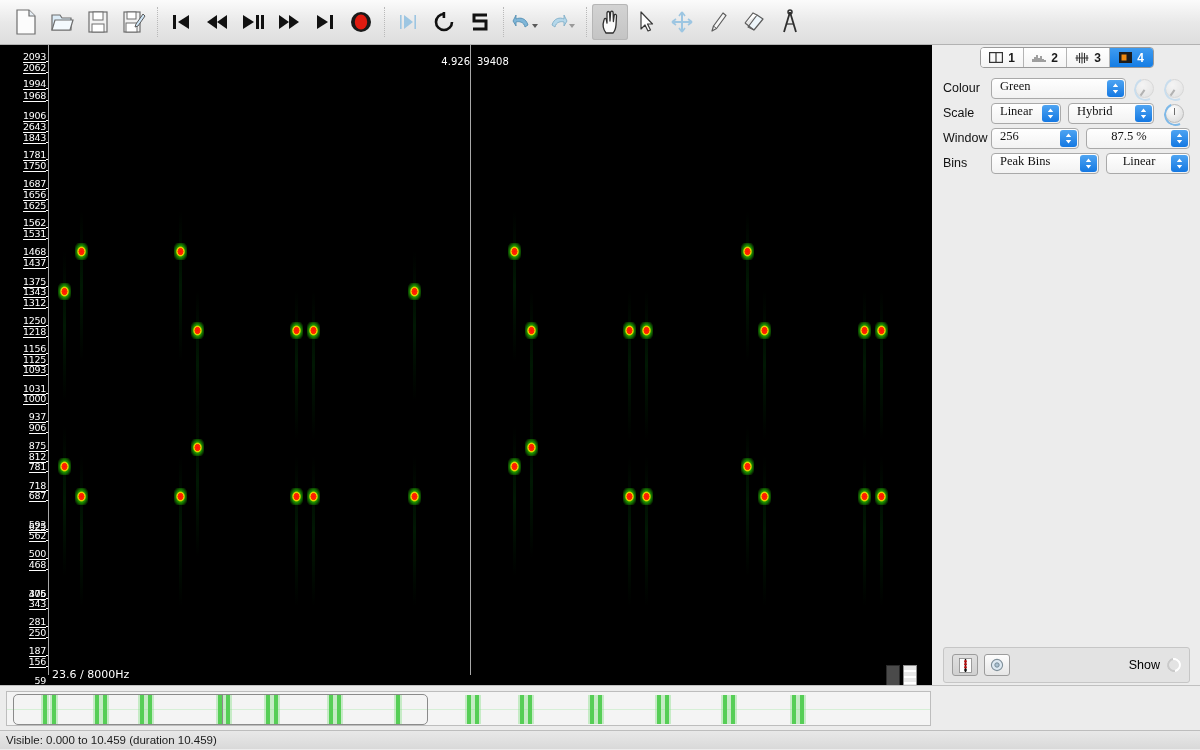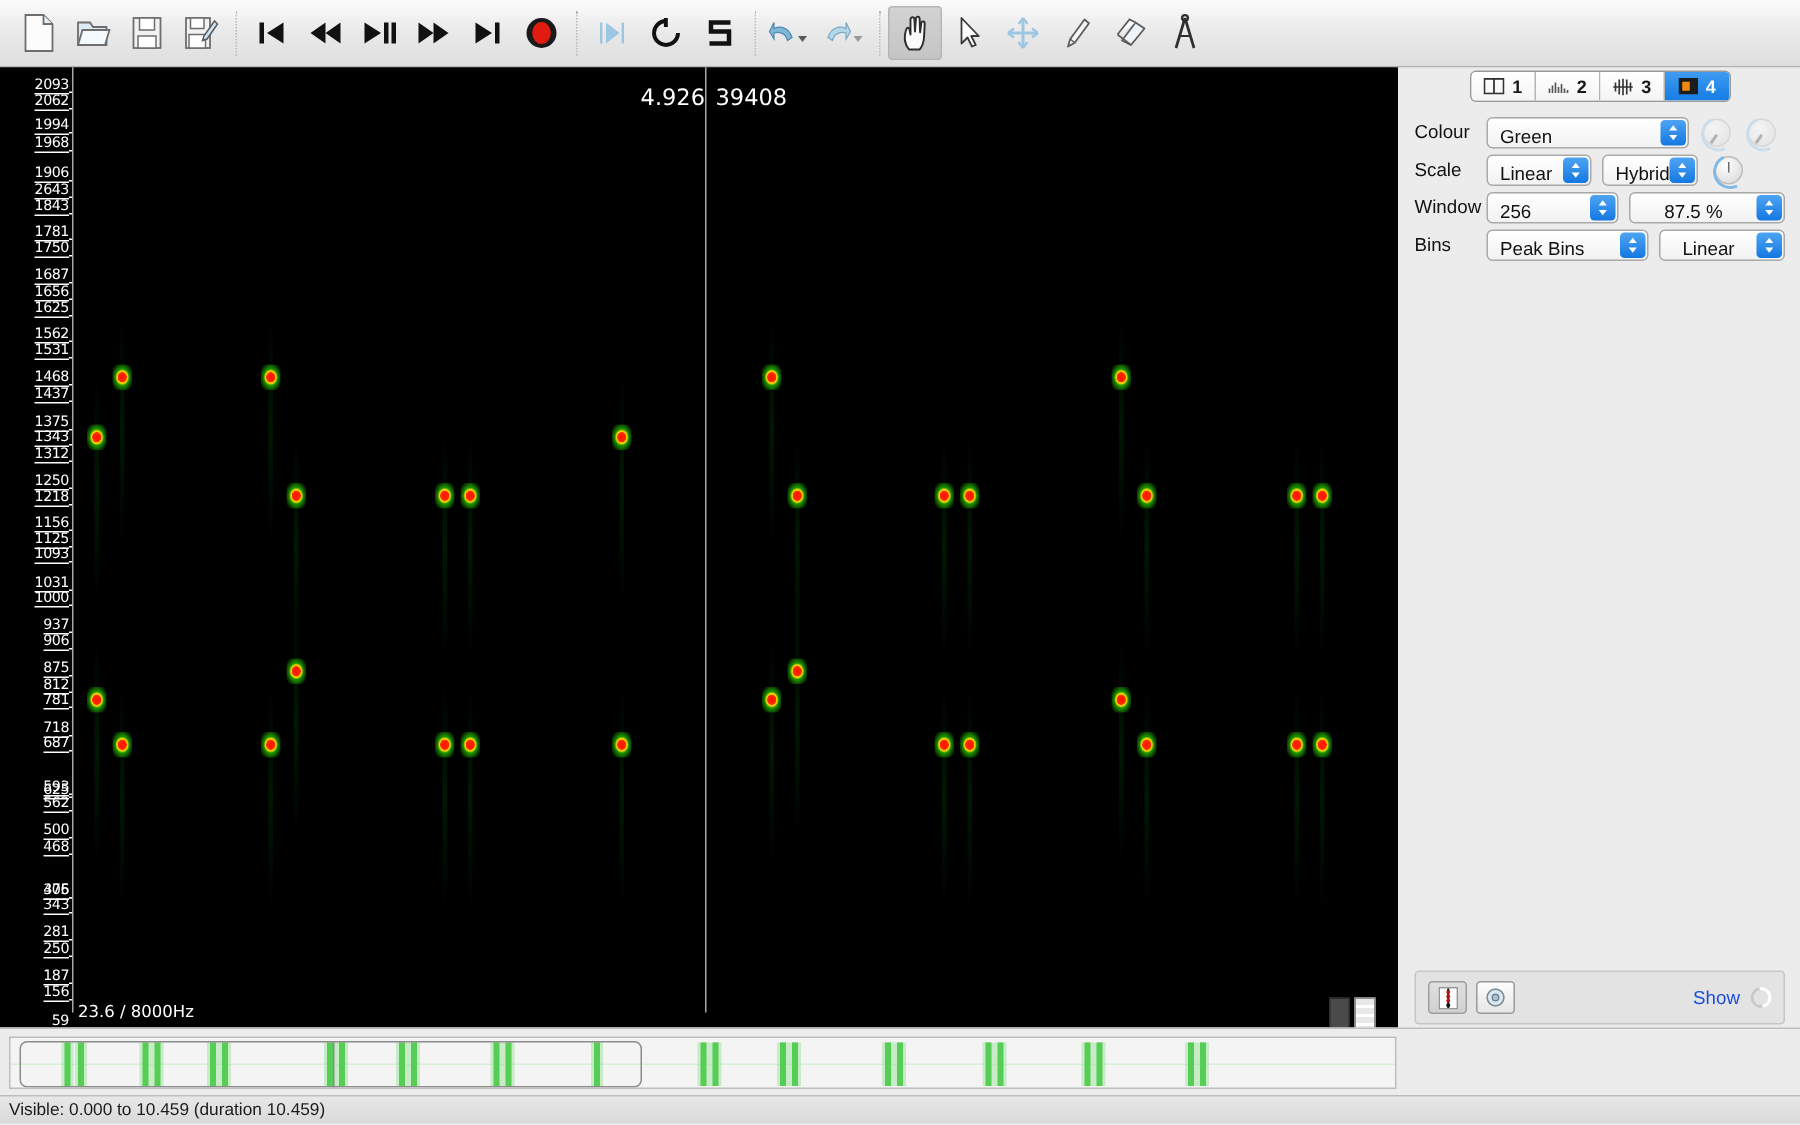--- a/index.html
+++ b/index.html
@@ -92,21 +92,21 @@
   }
   .pane-div {
     position: absolute; top: 0; width: 1px; height: 630px;
     background: #a8a8a8;
   }
   #divA { left: 48px; }
   #divB { left: 470px; }
 
   .pane-label {
     position: absolute; top: 11px;
-    color: #ffffff; font-size: 15px;
+    color: #ffffff; font-size: 10px;
     font-family: "DejaVu Sans", sans-serif;
   }
   #lbl-left  { right: 5px; }
   #lbl-right { left: 6px; }
 
   #freqreadout {
     position: absolute; left: 52px; bottom: 4px;
     color: #ffffff; font-size: 11px;
     font-family: "DejaVu Sans", sans-serif;
   }
@@ -184,25 +184,26 @@
   }
   .ctllabel {
     width: 58px; padding-left: 10px;
     font-size: 12.5px; color: #111;
   }
   .combo {
     height: 21px;
     border: 1px solid #a9a9a9;
     border-radius: 4px;
     background: linear-gradient(to bottom,#ffffff,#f2f2f2);
-    display: flex; align-items: flex-end;
+    display: flex; align-items: flex-start;
     position: relative;
     font-size: 12.5px; color: #111;
     padding-left: 8px;
     overflow: hidden;
+    font-family: Liberation Serif, serif;
   }
   .combo .popbtn {
     position: absolute; right: 1px; top: 1px;
     width: 17px; height: 17px;
     border-radius: 3px;
     background: linear-gradient(to bottom,#4ea4f2,#1478e2);
     display:flex; align-items:center; justify-content:center;
   }
   .combo .popbtn svg { display:block; }
   .combo.centered { justify-content: center; padding-left:0; padding-right:18px; }
@@ -240,21 +241,21 @@
     width: 26px; height: 22px;
     border: 1px solid #9c9c9c;
     border-radius: 3px;
     background: linear-gradient(to bottom,#fdfdfd,#e6e6e6);
     display:flex; align-items:center; justify-content:center;
     margin-left: 8px;
   }
   .sqbtn.pressed { background: linear-gradient(to bottom,#e0e0e0,#d0d0d0); }
   #showlabel {
     margin-left: auto; margin-right: 8px;
-    font-size: 12.5px; color: #1d4ed8;
+    font-size: 12.5px; color: #000000;
     display:flex; align-items:flex-end; gap:7px;
   }
   .spinner-c {
     width: 14px; height: 14px; border-radius: 50%;
     border: 2.2px solid #c9c9c9;
     border-top-color: #ffffff; border-right-color:#ffffff;
     transform: rotate(35deg);
   }
 
   
@@ -652,21 +653,21 @@
       <div class="ctlrow" style="top:56px;">
         <div class="ctllabel">Scale</div>
         <div class="combo" style="width:70px;">
           <span>Linear</span>
           <span class="popbtn">
             <svg width="9" height="13" viewBox="0 0 9 13">
                 <path d="M4.5 1.5 L7.2 5 L1.8 5 Z M4.5 11.5 L7.2 8 L1.8 8 Z" fill="#fff"></path>
               </svg>
           </span>
         </div>
-        <div class="combo" style="width:64px; margin-left:7px;">
+        <div class="combo" style="width:86px; margin-left:7px;">
           <span>Hybrid</span>
           <span class="popbtn">
             <svg width="9" height="13" viewBox="0 0 9 13">
                 <path d="M4.5 1.5 L7.2 5 L1.8 5 Z M4.5 11.5 L7.2 8 L1.8 8 Z" fill="#fff"></path>
               </svg>
           </span>
         </div>
         <div class="knob" style="margin-left:11px;">
           <div class="arc" style="border-bottom-color:#7fb9e8;border-left-color:#7fb9e8;"></div>
           <div class="tick" style="transform:rotate(0deg)"></div>

